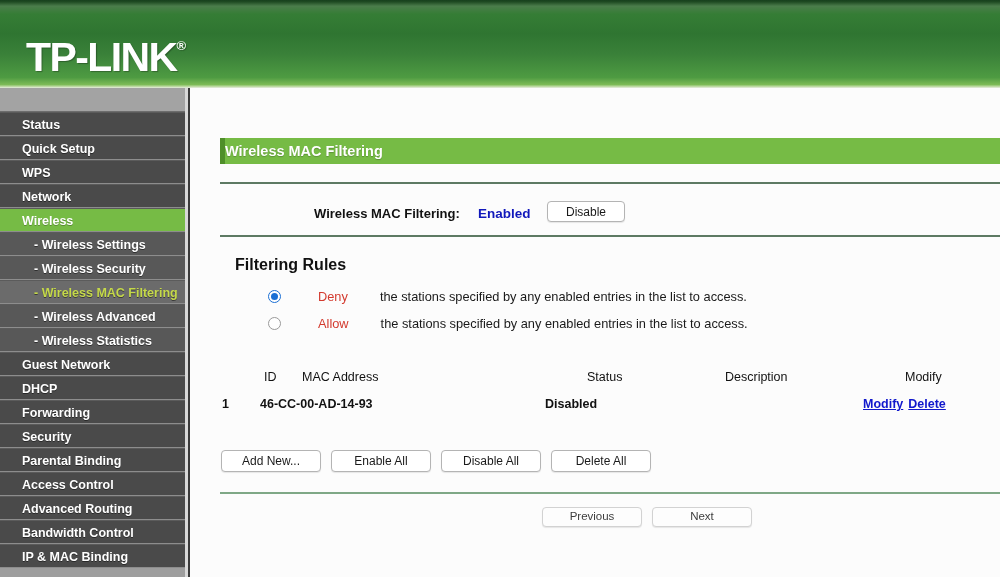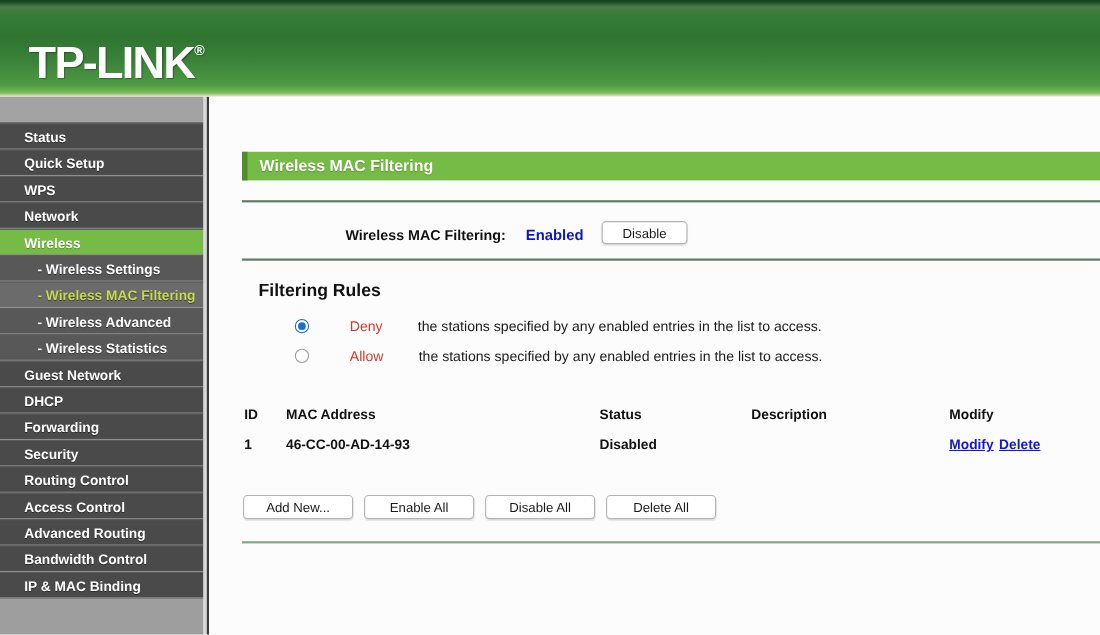--- a/index.html
+++ b/index.html
@@ -150,21 +150,20 @@
   .page-title-accent {
     width: 5px;
     height: 26px;
     background: #4f8f2a;
     flex: 0 0 auto;
   }
   .page-title-text {
     color: #ffffff;
     font-size: 14.5px;
     font-weight: bold;
-    padding-left: 11px;
     text-shadow: 0 1px 1px rgba(0,0,0,0.22);
   }
 
   .hr-green {
     position: absolute;
     left: 30px;
     width: 780px;
     height: 0;
     border-top: 2px solid #5d7a63;
   }
@@ -290,21 +289,21 @@
     width: 810px;
   }
   .tbl-head { top: 282px; }
   .tbl-row  { top: 309px; }
   .cell {
     position: absolute;
     font-size: 12.5px;
     color: #111111;
     white-space: nowrap;
   }
-  .cell.hdr { font-weight: bold; }
+  .cell.hdr { font-weight: normal; margin-left: 42px; }
   .cell.bold { font-weight: bold; }
   .c-id   { left: 32px; }
   .c-mac  { left: 70px; }
   .c-stat { left: 355px; }
   .c-desc { left: 493px; }
   .c-mod  { left: 673px; }
 
   .link {
     color: #1118cc;
     text-decoration: underline;
@@ -365,28 +364,29 @@
 
   <div class="sidebar">
     <div class="sidebar-top-pad"></div>
     <ul class="menu" id="menu-list">
         <li class="menu-item"><span>Status</span></li>
         <li class="menu-item"><span>Quick Setup</span></li>
         <li class="menu-item"><span>WPS</span></li>
         <li class="menu-item"><span>Network</span></li>
         <li class="menu-item active-main"><span>Wireless</span></li>
         <li class="menu-item sub"><span>- Wireless Settings</span></li>
+        <li class="menu-item sub"><span>- Wireless Security</span></li>
         <li class="menu-item sub active-sub"><span>- Wireless MAC Filtering</span></li>
         <li class="menu-item sub"><span>- Wireless Advanced</span></li>
         <li class="menu-item sub"><span>- Wireless Statistics</span></li>
         <li class="menu-item"><span>Guest Network</span></li>
         <li class="menu-item"><span>DHCP</span></li>
         <li class="menu-item"><span>Forwarding</span></li>
         <li class="menu-item"><span>Security</span></li>
-        <li class="menu-item"><span>Routing Control</span></li>
+        <li class="menu-item"><span>Parental Binding</span></li>
         <li class="menu-item"><span>Access Control</span></li>
         <li class="menu-item"><span>Advanced Routing</span></li>
         <li class="menu-item"><span>Bandwidth Control</span></li>
         <li class="menu-item"><span>IP &amp; MAC Binding</span></li>
       </ul>
   </div>
   <div class="side-gap"></div>
   <div class="side-rule"></div>
 
   <div class="content">
@@ -440,15 +440,19 @@
 
     <div class="btn-row">
       <button class="btn btn-act b1">Add New...</button>
       <button class="btn btn-act b2">Enable All</button>
       <button class="btn btn-act b3">Disable All</button>
       <button class="btn btn-act b4">Delete All</button>
     </div>
 
     <div class="hr-green hr3 soft"></div>
 
+    <div class="pager">
+      <button class="btn btn-page p1">Previous</button>
+      <button class="btn btn-page p2">Next</button>
+    </div>
 
   </div>
 </div>
 
 </body></html>

